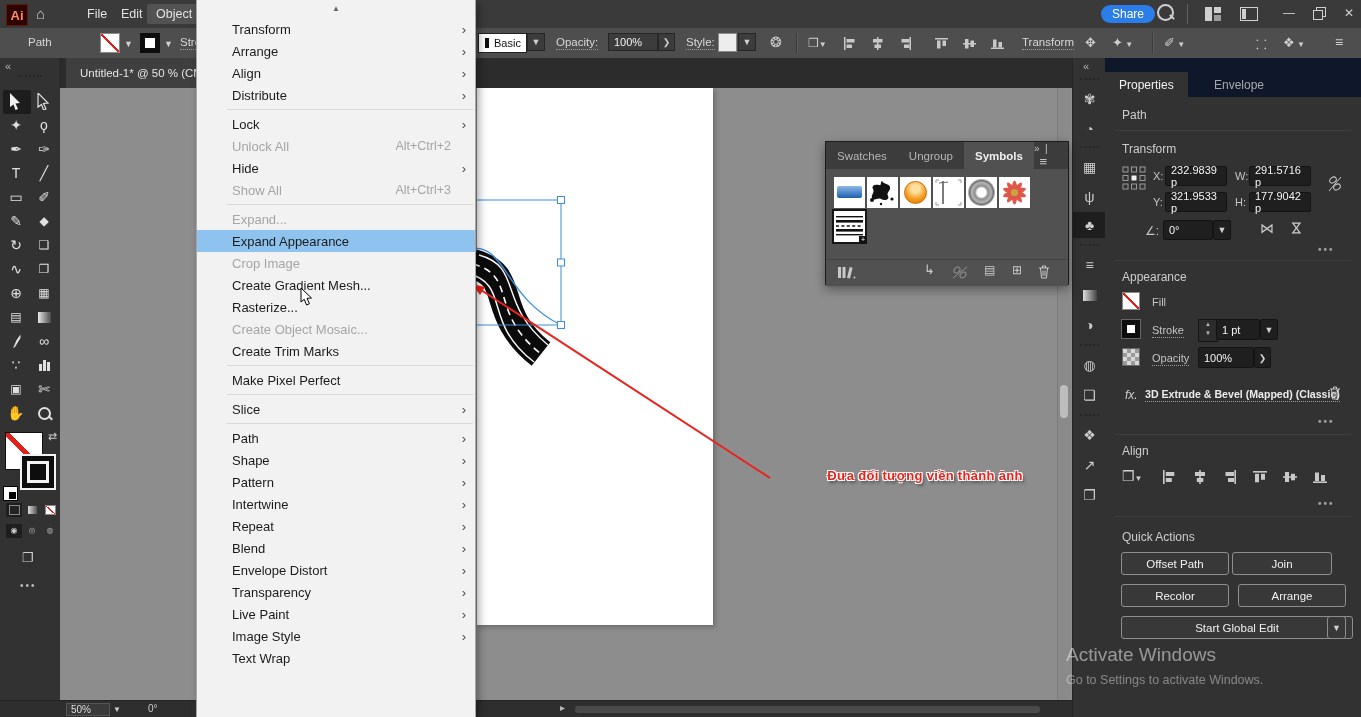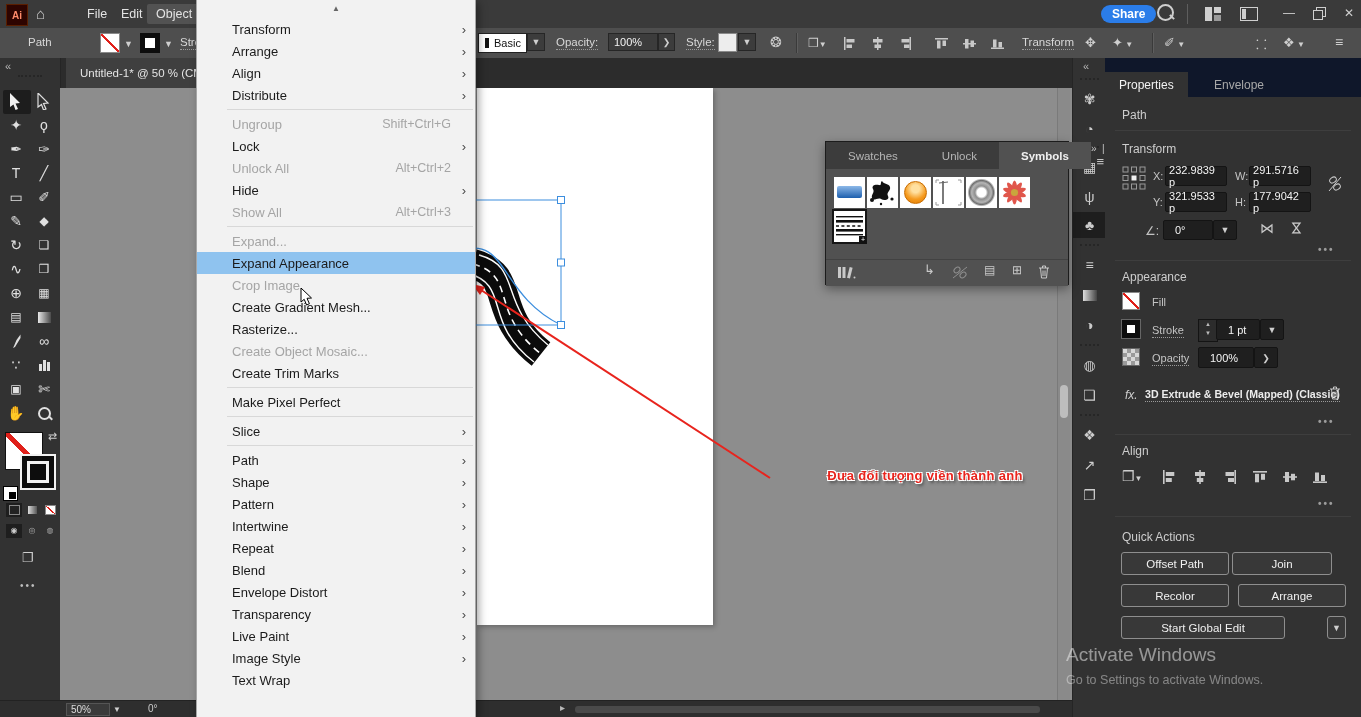--- a/index.html
+++ b/index.html
@@ -4,21 +4,21 @@
 <style>
   html,body{margin:0;padding:0}
   body{width:1361px;height:717px;position:relative;overflow:hidden;background:#323232;
        font-family:"Liberation Sans",sans-serif;-webkit-font-smoothing:antialiased}
   .abs{position:absolute}
   .row{display:flex;align-items:center}
   
   #titlebar{left:0;top:0;width:1361px;height:28px;background:#3a3a3a;border-bottom:1px solid #2a2a2a}
   .menulbl{color:#e3e3e3;font-size:12.5px;padding:3px 9px;border-radius:2px}
   .menulbl.on{background:#525252}
-  #share{background:#2b7de9;color:#fff;font-size:12px;font-weight:bold;border-radius:9px;height:18px;padding:0 11px;display:flex;align-items:center}
+  #share{background:#2b7de9;color:#fff;font-size:12px;font-weight:normal;border-radius:9px;height:18px;padding:0 11px;display:flex;align-items:center}
   .winbtn{color:#cfcfcf;font-size:12px;width:26px;text-align:center}
   
   #controlbar{left:0;top:28px;width:1361px;height:30px;background:#4e4e4e;border-bottom:1px solid #262626}
   .cblbl{color:#d8d8d8;font-size:11.5px}
   .dotted{border-bottom:1px dotted #9a9a9a;padding-bottom:1px}
   .fld{background:#3c3c3c;border:1px solid #262626;color:#f2f2f2;font-size:11px;display:flex;align-items:center;padding:0 5px;height:18px;box-sizing:border-box}
   .chev{color:#cfcfcf;font-size:9px}
   .chip{background:#fff;border:1px solid #8a8a8a;box-sizing:border-box}
   .nonechip{background:linear-gradient(to top right,#fff 45%,#e0201a 45%,#e0201a 55%,#fff 55%)}
   .vdiv{width:1px;height:20px;background:#3a3a3a;border-right:1px solid #5e5e5e}
@@ -47,50 +47,50 @@
   .mi{height:22px;position:relative;display:flex;align-items:center;padding-left:35px}
   .mi.h{background:#8fc3ef}
   .mi.d{color:#a5a5a5}
   .ms{position:absolute;right:24px;font-size:12.5px}
   .ma{position:absolute;right:9px;color:#4a4a4a;font-size:13px;line-height:1}
   .msep{height:1px;background:#d8d8d8;margin:3px 2px 3px 30px}
   
   #sympanel{left:825px;top:141px;width:244px;height:144px;background:#515151;border:1px solid #1c1c1c;
             box-shadow:0 4px 10px rgba(0,0,0,.4);z-index:40;box-sizing:border-box}
   #symtabs{height:27px;background:#3c3c3c;display:flex;align-items:center;font-size:11.5px;color:#b5b5b5}
-  .symtab{padding:0 22px;height:27px;display:flex;align-items:center}
+  .symtab{padding:0 11px;height:27px;display:flex;align-items:center}
   .symtab.on{background:#515151;color:#f0f0f0;font-weight:bold}
   .tile{position:absolute;top:35px;width:31px;height:31px;background:#fff;box-sizing:border-box}
   
   #icondock{left:1072px;top:58px;width:33px;height:659px;background:#323232;border-left:1px solid #252525;border-right:1px solid #252525}
   .dicon{position:absolute;left:0;width:33px;height:26px;color:#cccccc;font-size:14px;display:flex;align-items:center;justify-content:center}
   .dockact{background:#1e1e1e}
   .grip{position:absolute;left:7px;width:19px;border-top:2px dotted #262626}
   
   #props{left:1105px;top:58px;width:256px;height:659px;background:#323232}
   #proptabsbar{position:absolute;left:0;top:0;width:256px;height:39px;background:#0f172a}
   .ptab{position:absolute;top:14px;height:25px;font-size:12px;display:flex;align-items:center;padding:0 14px}
   .ptab.on{background:#323232;color:#f2f2f2}
   .ptab.off{color:#a8a8a8}
   .seclbl{color:#cdcdcd;font-size:12px}
   .plbl{color:#c4c4c4;font-size:11px}
   .pfld{position:absolute;background:#1f1f1f;border:1px solid #141414;color:#f4f4f4;font-size:11px;
-        display:flex;align-items:center;justify-content:flex-end;padding:0 11px;height:20px;box-sizing:border-box;border-radius:2px}
+        display:flex;align-items:center;justify-content:flex-end;padding:0 5px;height:20px;box-sizing:border-box;border-radius:2px}
   .hdiv{position:absolute;left:10px;width:236px;height:1px;background:#3e3e3e}
   .more{position:absolute;color:#9c9c9c;font-size:10px;font-weight:bold;letter-spacing:2px}
   .qabtn{position:absolute;height:23px;border:1px solid #8e8e8e;border-radius:3px;color:#f0f0f0;font-size:11.5px;
          display:flex;align-items:center;justify-content:center;background:#383838;box-sizing:border-box}
   #wmark{left:1066px;top:644px;z-index:45;color:#e9e9e9}
   .swatchchk{background:repeating-conic-gradient(#9a9a9a 0% 25%,#d8d8d8 0% 50%);background-size:8px 8px}
 </style>
 </head>
 <body>
 
 <div class="abs row" id="titlebar">
-  <div class="abs" style="left:6px;top:4px;width:20px;height:20px;background:#2d0400;color:#ff8b6a;font-size:10px;font-weight:bold;display:flex;align-items:center;justify-content:center;border:1px solid #5a1e00">Ai</div>
+  <div class="abs" style="left:6px;top:4px;width:20px;height:20px;background:#2d0400;color:#ff8b6a;font-size:13px;font-weight:bold;display:flex;align-items:center;justify-content:center;border:1px solid #5a1e00">Ai</div>
   <span class="abs" style="left:36px;top:5px;color:#d0d0d0;font-size:15px">⌂</span>
   <span class="abs menulbl" style="left:78px;top:4px">File</span>
   <span class="abs menulbl" style="left:112px;top:4px">Edit</span>
   <span class="abs menulbl on" style="left:147px;top:4px">Object</span>
   <div class="abs" id="share" style="left:1101px;top:5px">Share</div>
   <span class="abs" style="left:1157px;top:4px;width:13px;height:13px;border:2px solid #cfcfcf;border-radius:50%"></span>
   <span class="abs" style="left:1169px;top:16px;width:6px;height:2px;background:#cfcfcf;transform:rotate(45deg)"></span>
   <div class="abs vdiv" style="left:1186px;top:4px"></div>
   <svg class="abs" style="left:1205px;top:7px" width="16" height="14">
       <rect x="0" y="0" width="7" height="14" fill="#cfcfcf"></rect>
@@ -281,21 +281,21 @@
   <div class="abs" style="left:66px;top:2px;width:44px;height:13px;background:#3a3a3a;border:1px solid #555;color:#ddd;font-size:10px;display:flex;align-items:center;padding-left:4px;box-sizing:border-box">50%</div>
   <span class="abs chev" style="left:113px;top:4px;font-size:8px">▼</span>
   <span class="abs" style="left:148px;top:2px;color:#ccc;font-size:10px">0°</span>
   <span class="abs" style="left:560px;top:1px;color:#b9b9b9;font-size:10px">▸</span>
   <div class="abs" style="left:575px;top:5px;width:465px;height:7px;background:#4a4a4a;border-radius:3px"></div>
 </div>
 
 <div class="abs" id="sympanel">
   <div id="symtabs">
     <span class="symtab">Swatches</span>
-    <span class="symtab">Unlock</span>
+    <span class="symtab">Ungroup</span>
     <span class="symtab on">Symbols</span>
     <span style="margin-left:auto;color:#c5c5c5;font-size:10px;padding-right:8px">»&nbsp;&nbsp;|&nbsp;&nbsp;<span style="font-size:13px">≡</span></span>
   </div>
   <div class="tile" style="left:8px">
       <div style="margin:9px 3px;height:12px;background:linear-gradient(180deg,#8cb8e8,#1d5fae);border-radius:2px"></div>
     </div>
   <div class="tile" style="left:41px"><svg width="31" height="31">
         <path d="M15 4c2 4 7 2 8 6s-4 5-2 9-4 5-7 3-8 3-9-1 3-5 1-9 3-5 6-4 1-3 3-4z" fill="#111"></path>
         <circle cx="5" cy="23" r="2" fill="#111"></circle>
         <circle cx="25" cy="22" r="1.6" fill="#111"></circle>
@@ -498,21 +498,21 @@
       <rect x="8" y="5" width="4" height="6" fill="#c8c8c8"></rect>
     </svg>
   <span class="more" style="left:213px;top:440px">•••</span>
   <div class="hdiv" style="top:458px"></div>
 
   <span class="abs seclbl" style="left:17px;top:472px">Quick Actions</span>
   <div class="qabtn" style="left:16px;top:494px;width:108px">Offset Path</div>
   <div class="qabtn" style="left:127px;top:494px;width:100px">Join</div>
   <div class="qabtn" style="left:16px;top:526px;width:108px">Recolor</div>
   <div class="qabtn" style="left:133px;top:526px;width:108px">Arrange</div>
-  <div class="qabtn" style="left:16px;top:558px;width:164px">Start Global Edit</div>
+  <div class="qabtn" style="left:16px;top:558px;width:232px">Start Global Edit</div>
   <div class="qabtn" style="left:222px;top:558px;width:19px">
       <span class="chev">▼</span>
     </div>
 </div>
 
 <div class="abs" id="wmark">
   <div style="font-size:19px;opacity:.55">Activate Windows</div>
   <div style="font-size:12.5px;opacity:.45;margin-top:7px">Go to Settings to activate Windows.</div>
 </div>
 
@@ -528,24 +528,20 @@
     </div>
   <div class="mi">
       <span>Align</span>
       <span class="ma">›</span>
     </div>
   <div class="mi">
       <span>Distribute</span>
       <span class="ma">›</span>
     </div>
   <div class="msep"></div>
-  <div class="mi d">
-      <span>Ungroup</span>
-      <span class="ms">Shift+Ctrl+G</span>
-    </div>
   <div class="mi">
       <span>Lock</span>
       <span class="ma">›</span>
     </div>
   <div class="mi d">
       <span>Unlock All</span>
       <span class="ms">Alt+Ctrl+2</span>
     </div>
   <div class="mi">
       <span>Hide</span>

